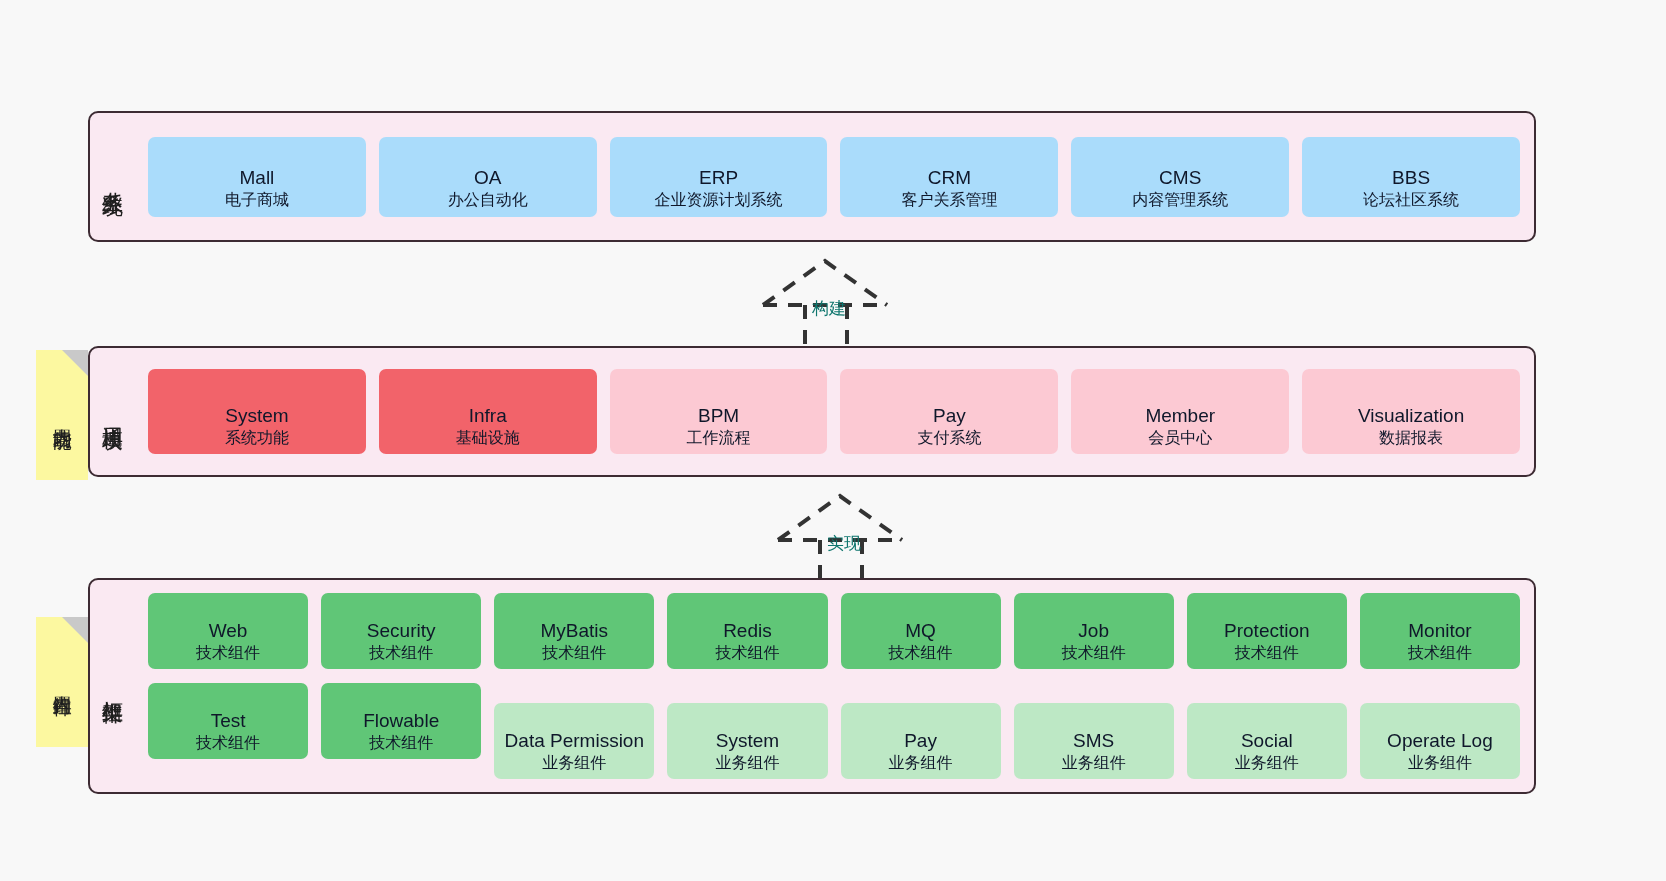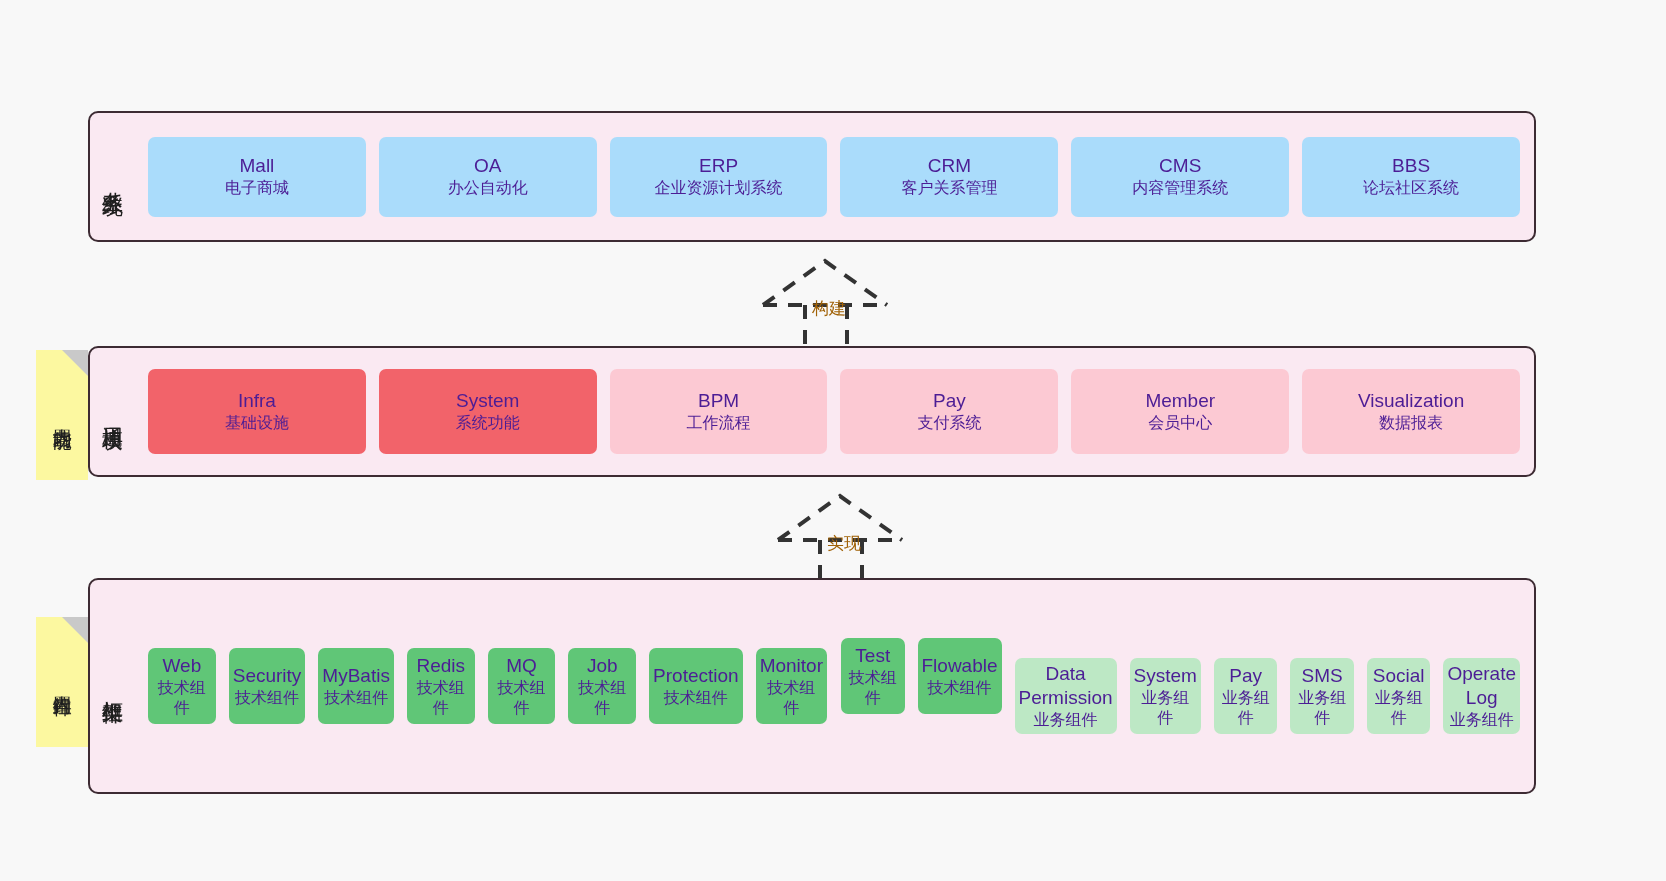--- a/index.html
+++ b/index.html
@@ -42,43 +42,43 @@
   }
   .layer-body {
     flex: 1 1 auto;
     display: flex;
     align-items: center;
     justify-content: space-between;
     gap: 13px;
     padding: 0 14px;
   }
   .layer-body.two-rows {
-    flex-direction: row;
+    flex-direction: column;
     justify-content: center;
     gap: 14px;
     padding: 14px;
   }
   .row {
     width: 100%;
     display: flex;
     align-items: stretch;
     justify-content: space-between;
     gap: 13px;
   }
 
   
   .card {
     flex: 1 1 0;
     border-radius: 7px;
     display: flex;
     flex-direction: column;
     align-items: center;
-    justify-content: center;
+    justify-content: flex-end;
     text-align: center;
-    color: #4c1d95;
+    color: #0f172a;
     line-height: 1.26;
     padding: 6px 4px;
   }
   .card .t-en { font-size: 19px; }
   .card .t-cn { font-size: 16px; }
   .card.h-biz   { height: 80px; }
   .card.h-mod   { height: 85px; }
   .card.h-comp  { height: 76px; }
 
   .c-blue        { background: #aadcfb; }
@@ -110,21 +110,21 @@
     border-style: solid;
     border-color: transparent #c9c9c9 transparent transparent;
   }
 
   
   .connector { position: absolute; }
   .connector svg { display: block; overflow: visible; }
   .conn-label {
     position: absolute;
     font-size: 17px;
-    color: #a16207;
+    color: #0f766e;
     background: transparent;
     white-space: nowrap;
   }
 </style>
 </head>
 <body>
 
 <div id="canvas">
 
   <div class="layer" id="layer-business" style="left:88px; top:111px; width:1448px; height:131px;">
@@ -169,26 +169,26 @@
   </div>
 
   <div class="note" style="left:36px; top:350px; width:52px; height:130px;">
     <span>内置功能</span>
   </div>
 
   <div class="layer" id="layer-modules" style="left:88px; top:346px; width:1448px; height:131px;">
     <div class="layer-title">通用模块</div>
     <div class="layer-body">
       <div class="card h-mod c-red">
+        <span class="t-en">System</span>
+        <span class="t-cn">系统功能</span>
+      </div>
+      <div class="card h-mod c-red">
         <span class="t-en">Infra</span>
         <span class="t-cn">基础设施</span>
-      </div>
-      <div class="card h-mod c-red">
-        <span class="t-en">System</span>
-        <span class="t-cn">系统功能</span>
       </div>
       <div class="card h-mod c-pink">
         <span class="t-en">BPM</span>
         <span class="t-cn">工作流程</span>
       </div>
       <div class="card h-mod c-pink">
         <span class="t-en">Pay</span>
         <span class="t-cn">支付系统</span>
       </div>
       <div class="card h-mod c-pink">

